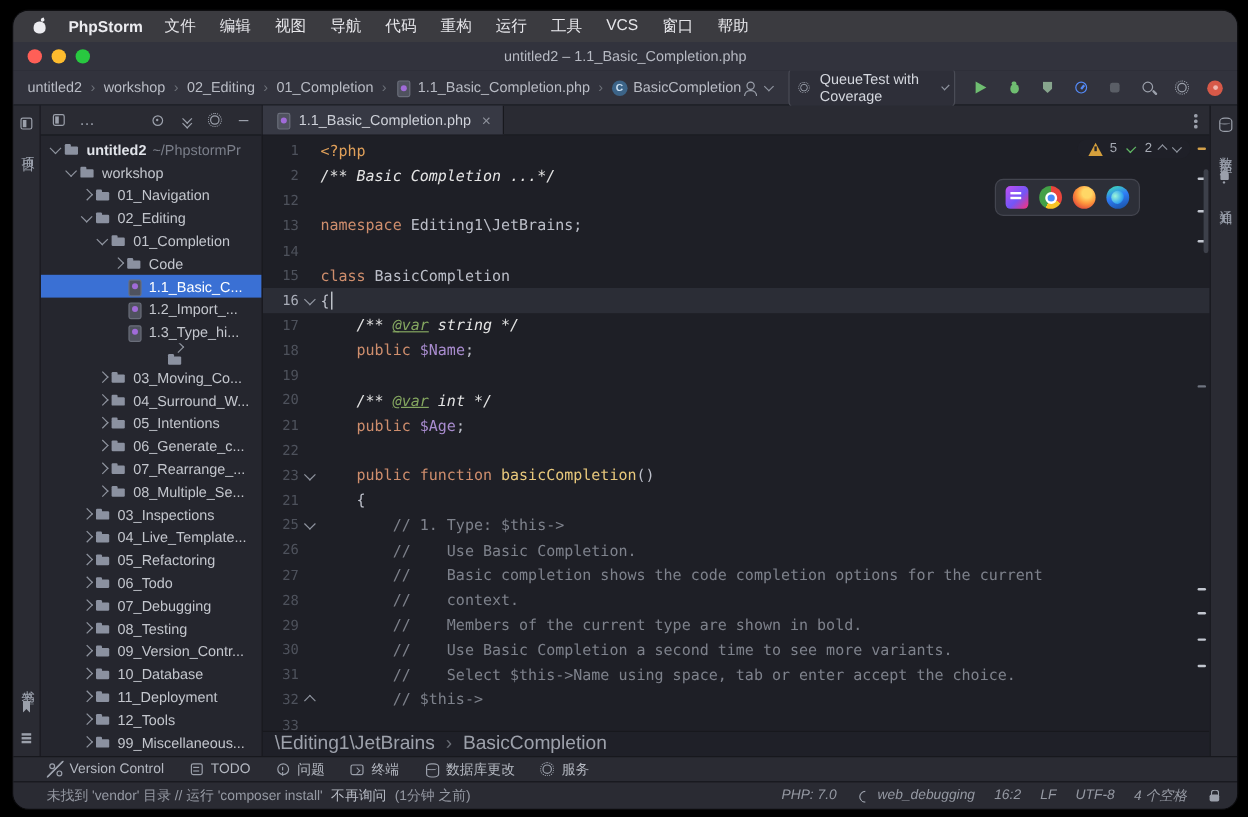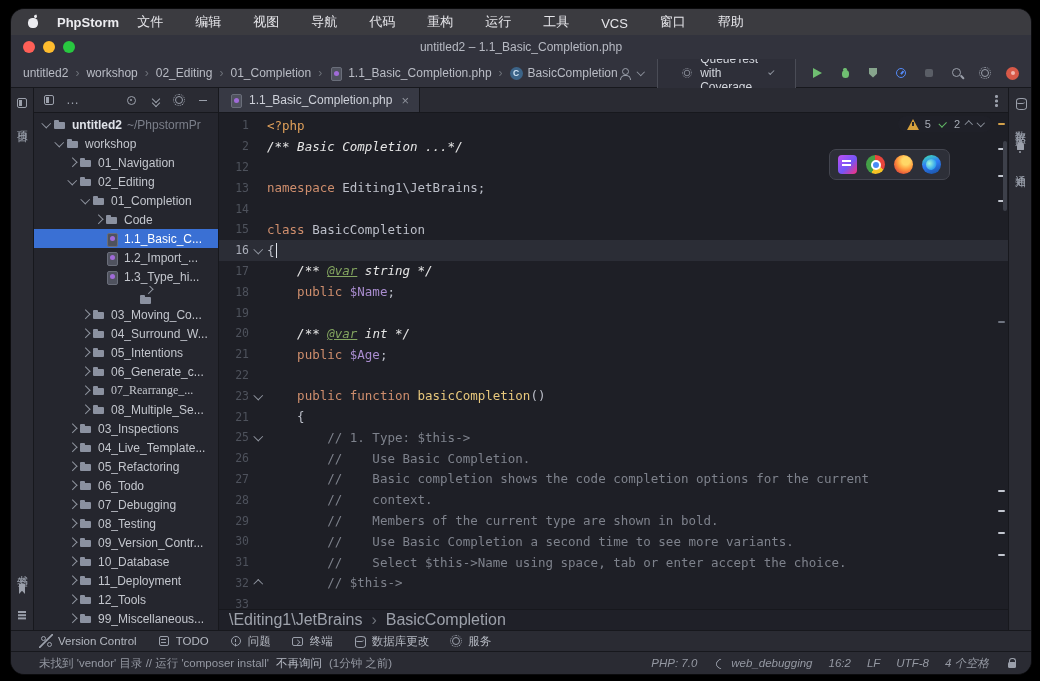--- a/index.html
+++ b/index.html
@@ -4,39 +4,39 @@
 <style>
   html,body{margin:0;padding:0;background:#000;width:1040px;height:681px;overflow:hidden;
     font-family:"Liberation Sans",sans-serif;-webkit-font-smoothing:antialiased;}
   .stage{position:absolute;left:10px;top:8px;width:1020px;height:665px;border-radius:14px;
     overflow:hidden;background:#1e1f26;display:flex;flex-direction:column;border:1px solid #0b0b0d;}
 
   
   .menubar{height:26px;flex:none;background:#3b3b40;display:flex;align-items:center;gap:18px;
     padding:0 16px;color:#ececf0;font-size:13px;}
   .menu-app{font-weight:700;}
-  .menu-items{display:flex;gap:32px;align-items:flex-end;}
+  .menu-items{display:flex;gap:20px;}
   .menu-item{color:#e6e6ea;}
 
   
   .titlebar{height:24px;flex:none;background:#32333d;position:relative;display:flex;align-items:center;justify-content:center;}
   .lights{position:absolute;left:12px;top:6px;display:flex;gap:8px;}
   .light{width:12px;height:12px;border-radius:50%;}
   .light.red{background:#ff5f57;}.light.yellow{background:#febc2e;}.light.green{background:#28c840;}
   .title{font-size:12px;color:#b7bac3;}
 
   
   .toolbar{height:28px;flex:none;background:#32333d;border-bottom:1px solid #17181d;
     display:flex;align-items:center;padding:0 12px;font-size:12px;color:#b9bcc5;}
   .crumbs{display:flex;align-items:center;gap:7px;white-space:nowrap;}
   .crumb{display:flex;align-items:center;gap:5px;}
   .crumb-sep{color:#6c7078;}
   .toolbar-right{margin-left:auto;display:flex;align-items:center;gap:14px;}
   .userbox,.runchip{display:flex;align-items:center;gap:6px;}
-  .runchip{border:1px solid #4a4c56;border-radius:5px;padding:2px 22px;color:#d4d7de;background:#2e2f39;}
+  .runchip{border:1px solid #4a4c56;border-radius:5px;padding:2px 5px;color:#d4d7de;background:#2e2f39;}
 
   
   .main{flex:1;display:flex;min-height:0;}
   .stripe{width:22px;flex:none;background:#2a2b33;display:flex;flex-direction:column;align-items:center;
     padding:8px 0;gap:12px;}
   .stripe-left{border-right:1px solid #17181d;}
   .stripe-right{border-left:1px solid #17181d;}
   .vlabel{writing-mode:vertical-rl;font-size:11px;color:#9aa0ac;letter-spacing:2px;}
   .sspacer{flex:1;}
 
@@ -367,21 +367,21 @@
             <i class="ic ic-folder"></i>
             <span class="tlabel">05_Intentions</span>
           </div>
           <div class="trow" style="padding-left: 45px;">
             <span class="tw-arrow">
               <i class="chev"></i>
             </span>
             <i class="ic ic-folder"></i>
             <span class="tlabel">06_Generate_c...</span>
           </div>
-          <div class="trow" style="padding-left: 45px; font-family: Liberation Serif, serif;">
+          <div class="trow" style="padding-left: 45px;">
             <span class="tw-arrow">
               <i class="chev"></i>
             </span>
             <i class="ic ic-folder"></i>
             <span class="tlabel">07_Rearrange_...</span>
           </div>
           <div class="trow" style="padding-left: 45px;">
             <span class="tw-arrow">
               <i class="chev"></i>
             </span>

